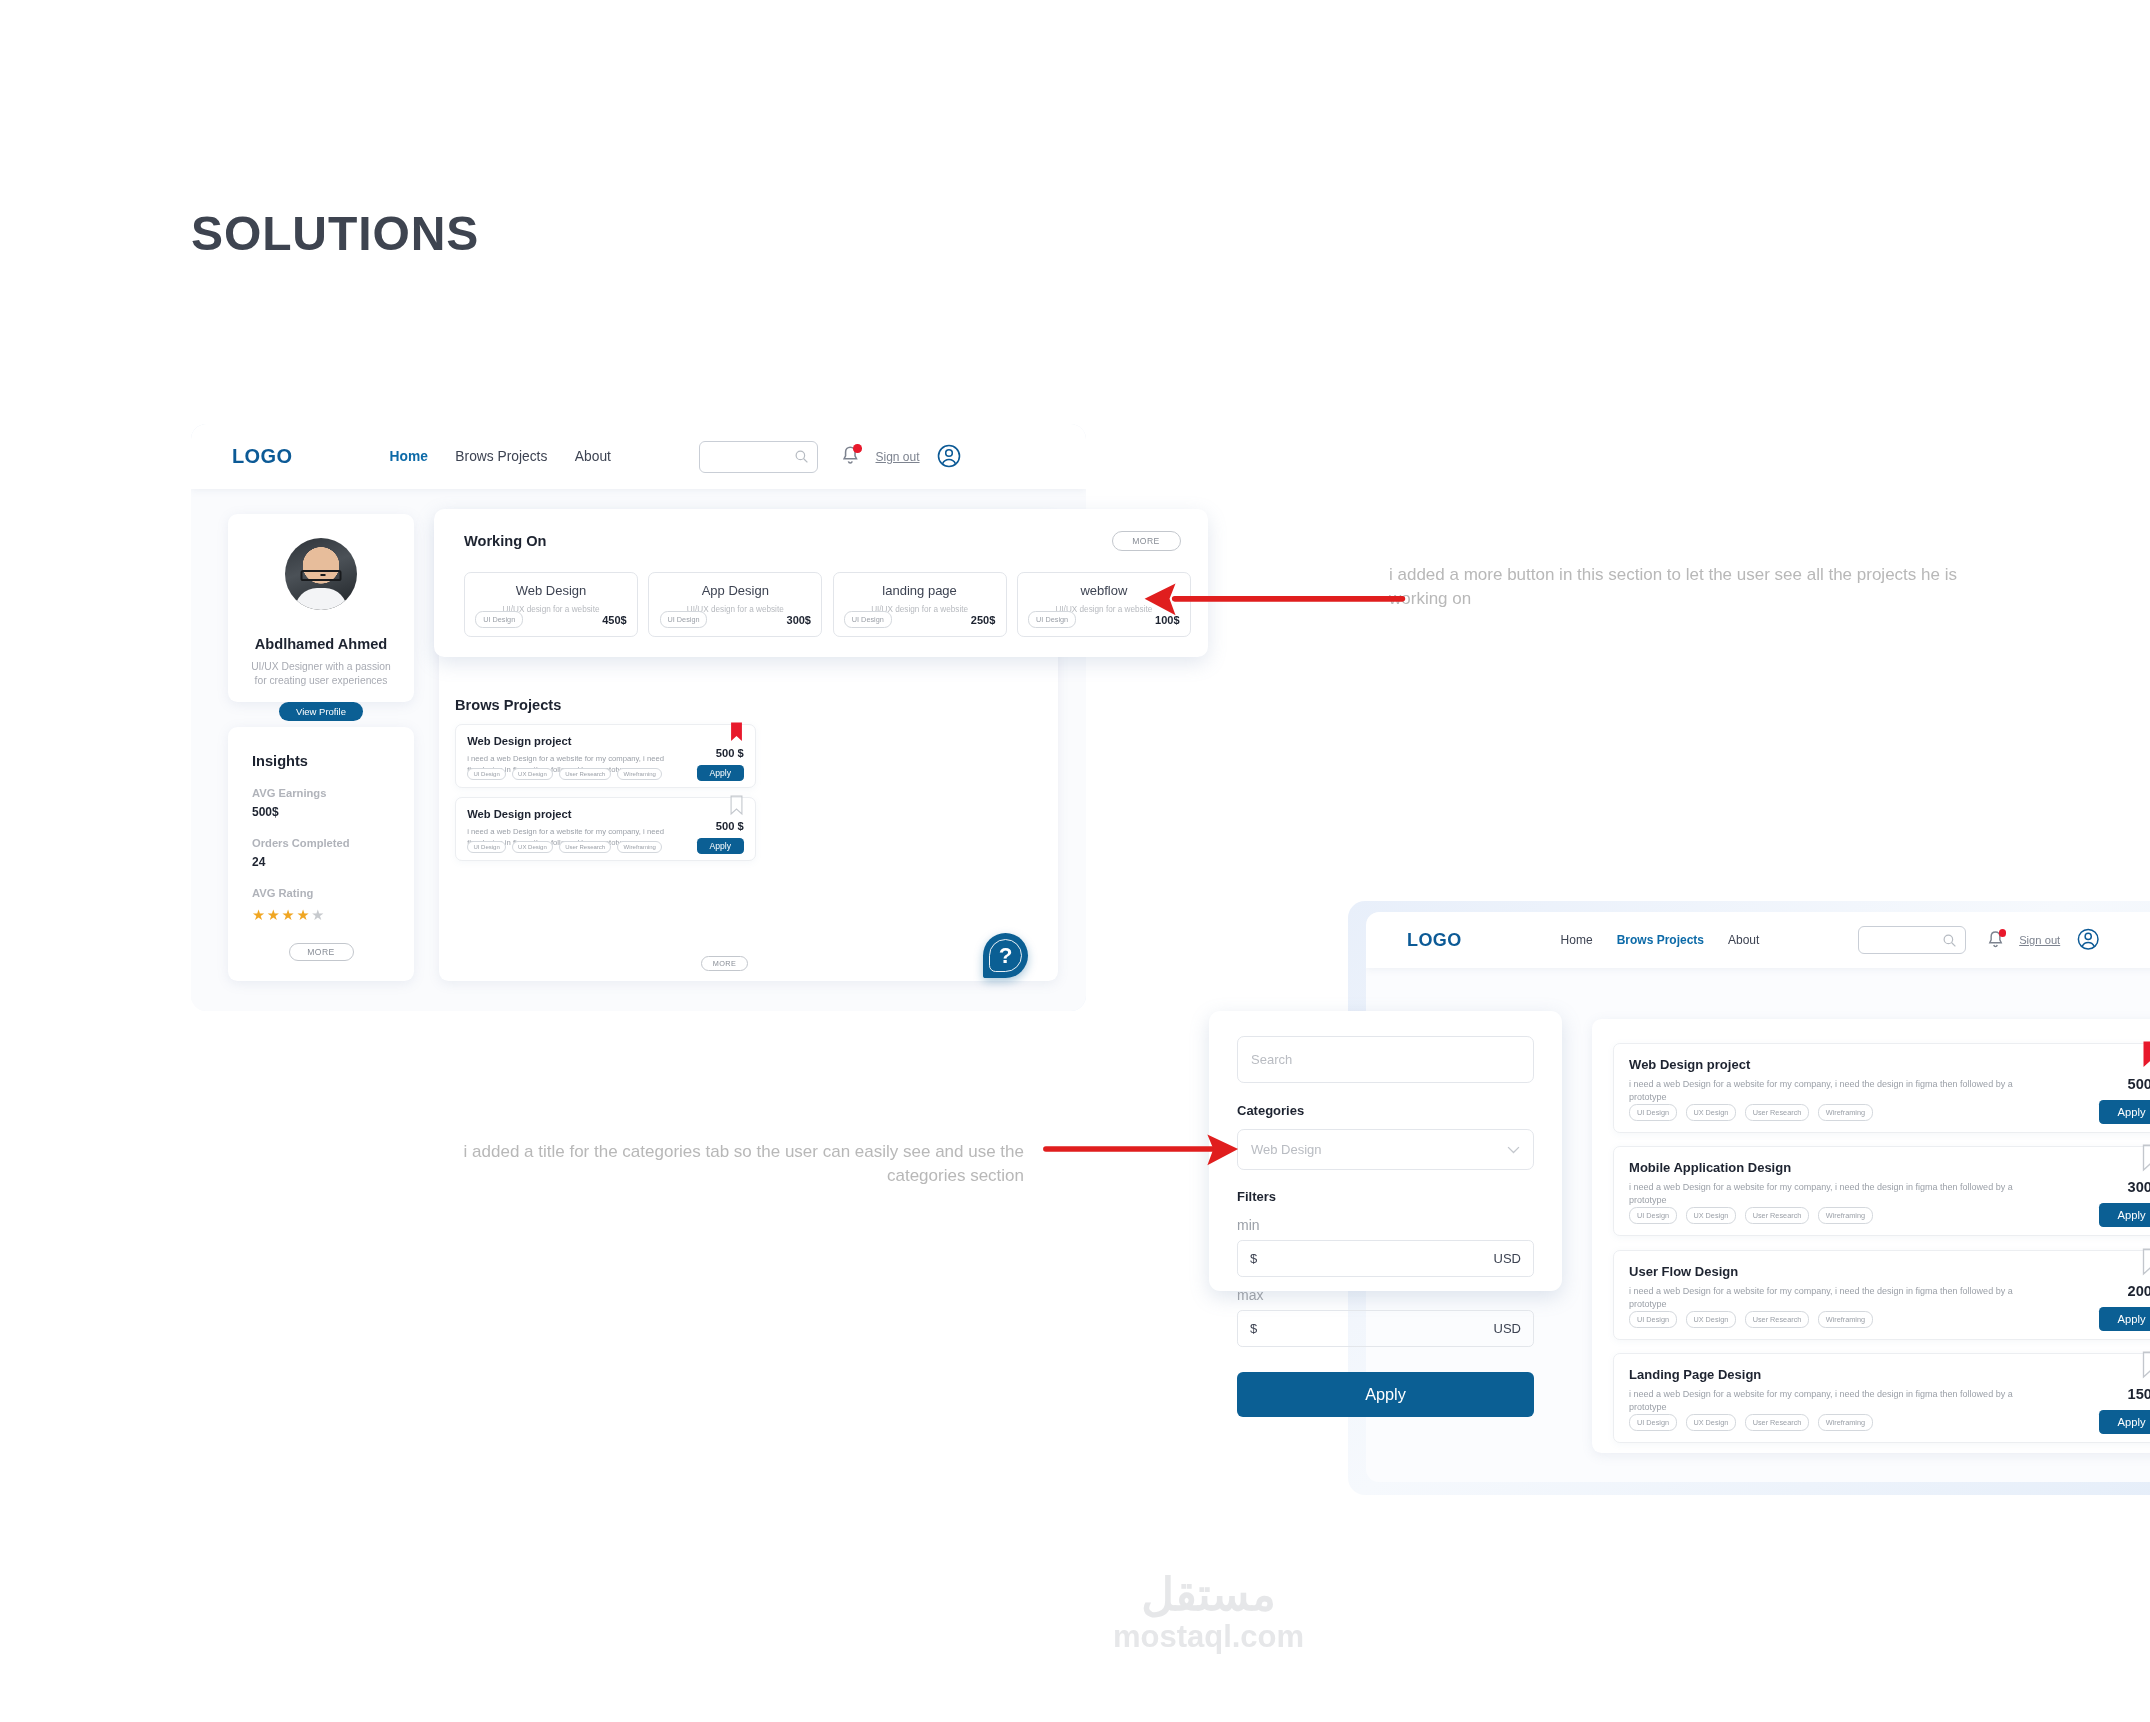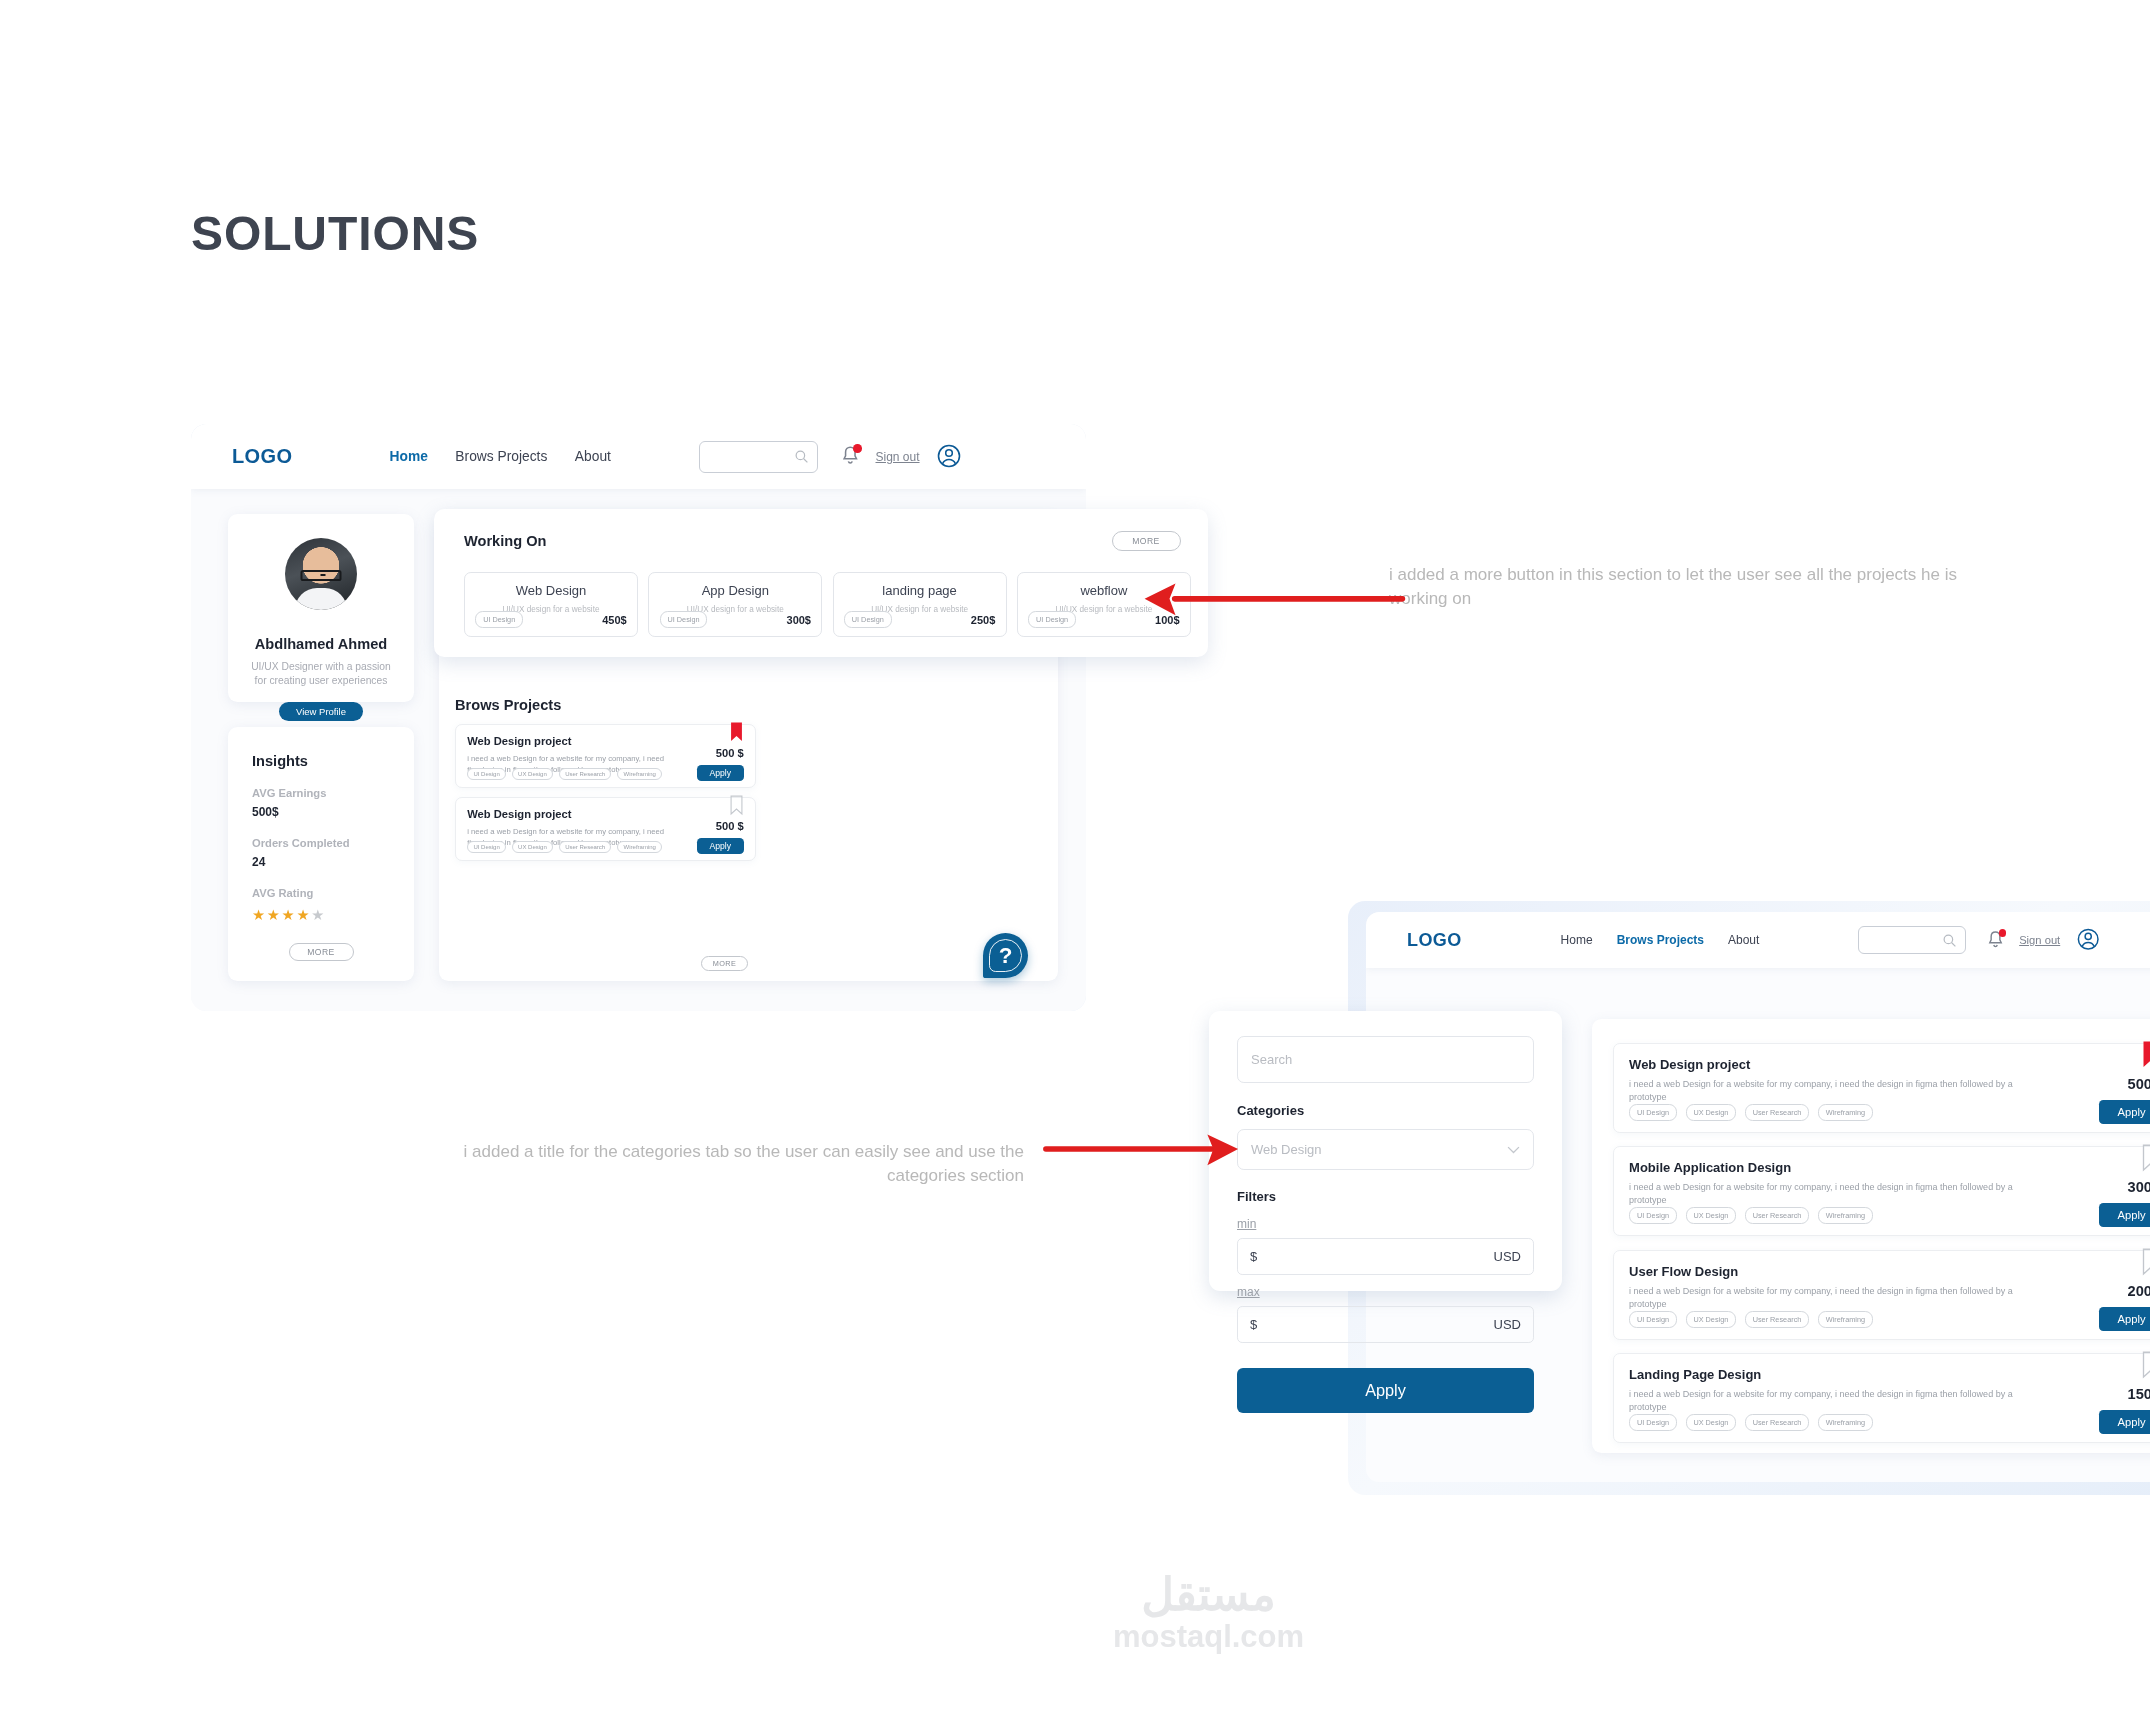--- a/index.html
+++ b/index.html
@@ -168,21 +168,21 @@
     background:#ffffff; border-radius:11.2px;
     box-shadow:0 6px 20px rgba(110,135,175,.22);
     padding:25px 28px 0;
   }
   .f-input{
     width:100%; height:47px; border:1.3px solid #e3e6eb; border-radius:6.9px;
     display:flex; align-items:center; padding:0 13px;
     font-size:13px; color:#b9bcc2;
   }
   .f-label{ font-size:13px; font-weight:bold; color:#1d2330; }
-  .f-sublabel{ font-size:12px; color:#9ba0a8;text-decoration:underline; }
+  .f-sublabel{ font-size:14px; color:#9ba0a8; }
   .f-money{
     width:100%; height:37px; border:1.3px solid #e3e6eb; border-radius:5.2px;
     display:flex; align-items:center; justify-content:space-between;
     padding:0 12px; font-size:13px; color:#3d4352;
   }
   .f-apply{ width:100%; height:45px; font-size:16.3px; border-radius:6px; }
   .chev{ width:13px; height:7.7px; }
 
   
   .annot{ position:absolute; font-size:17px; line-height:1.42; color:#b8b8b8; }

